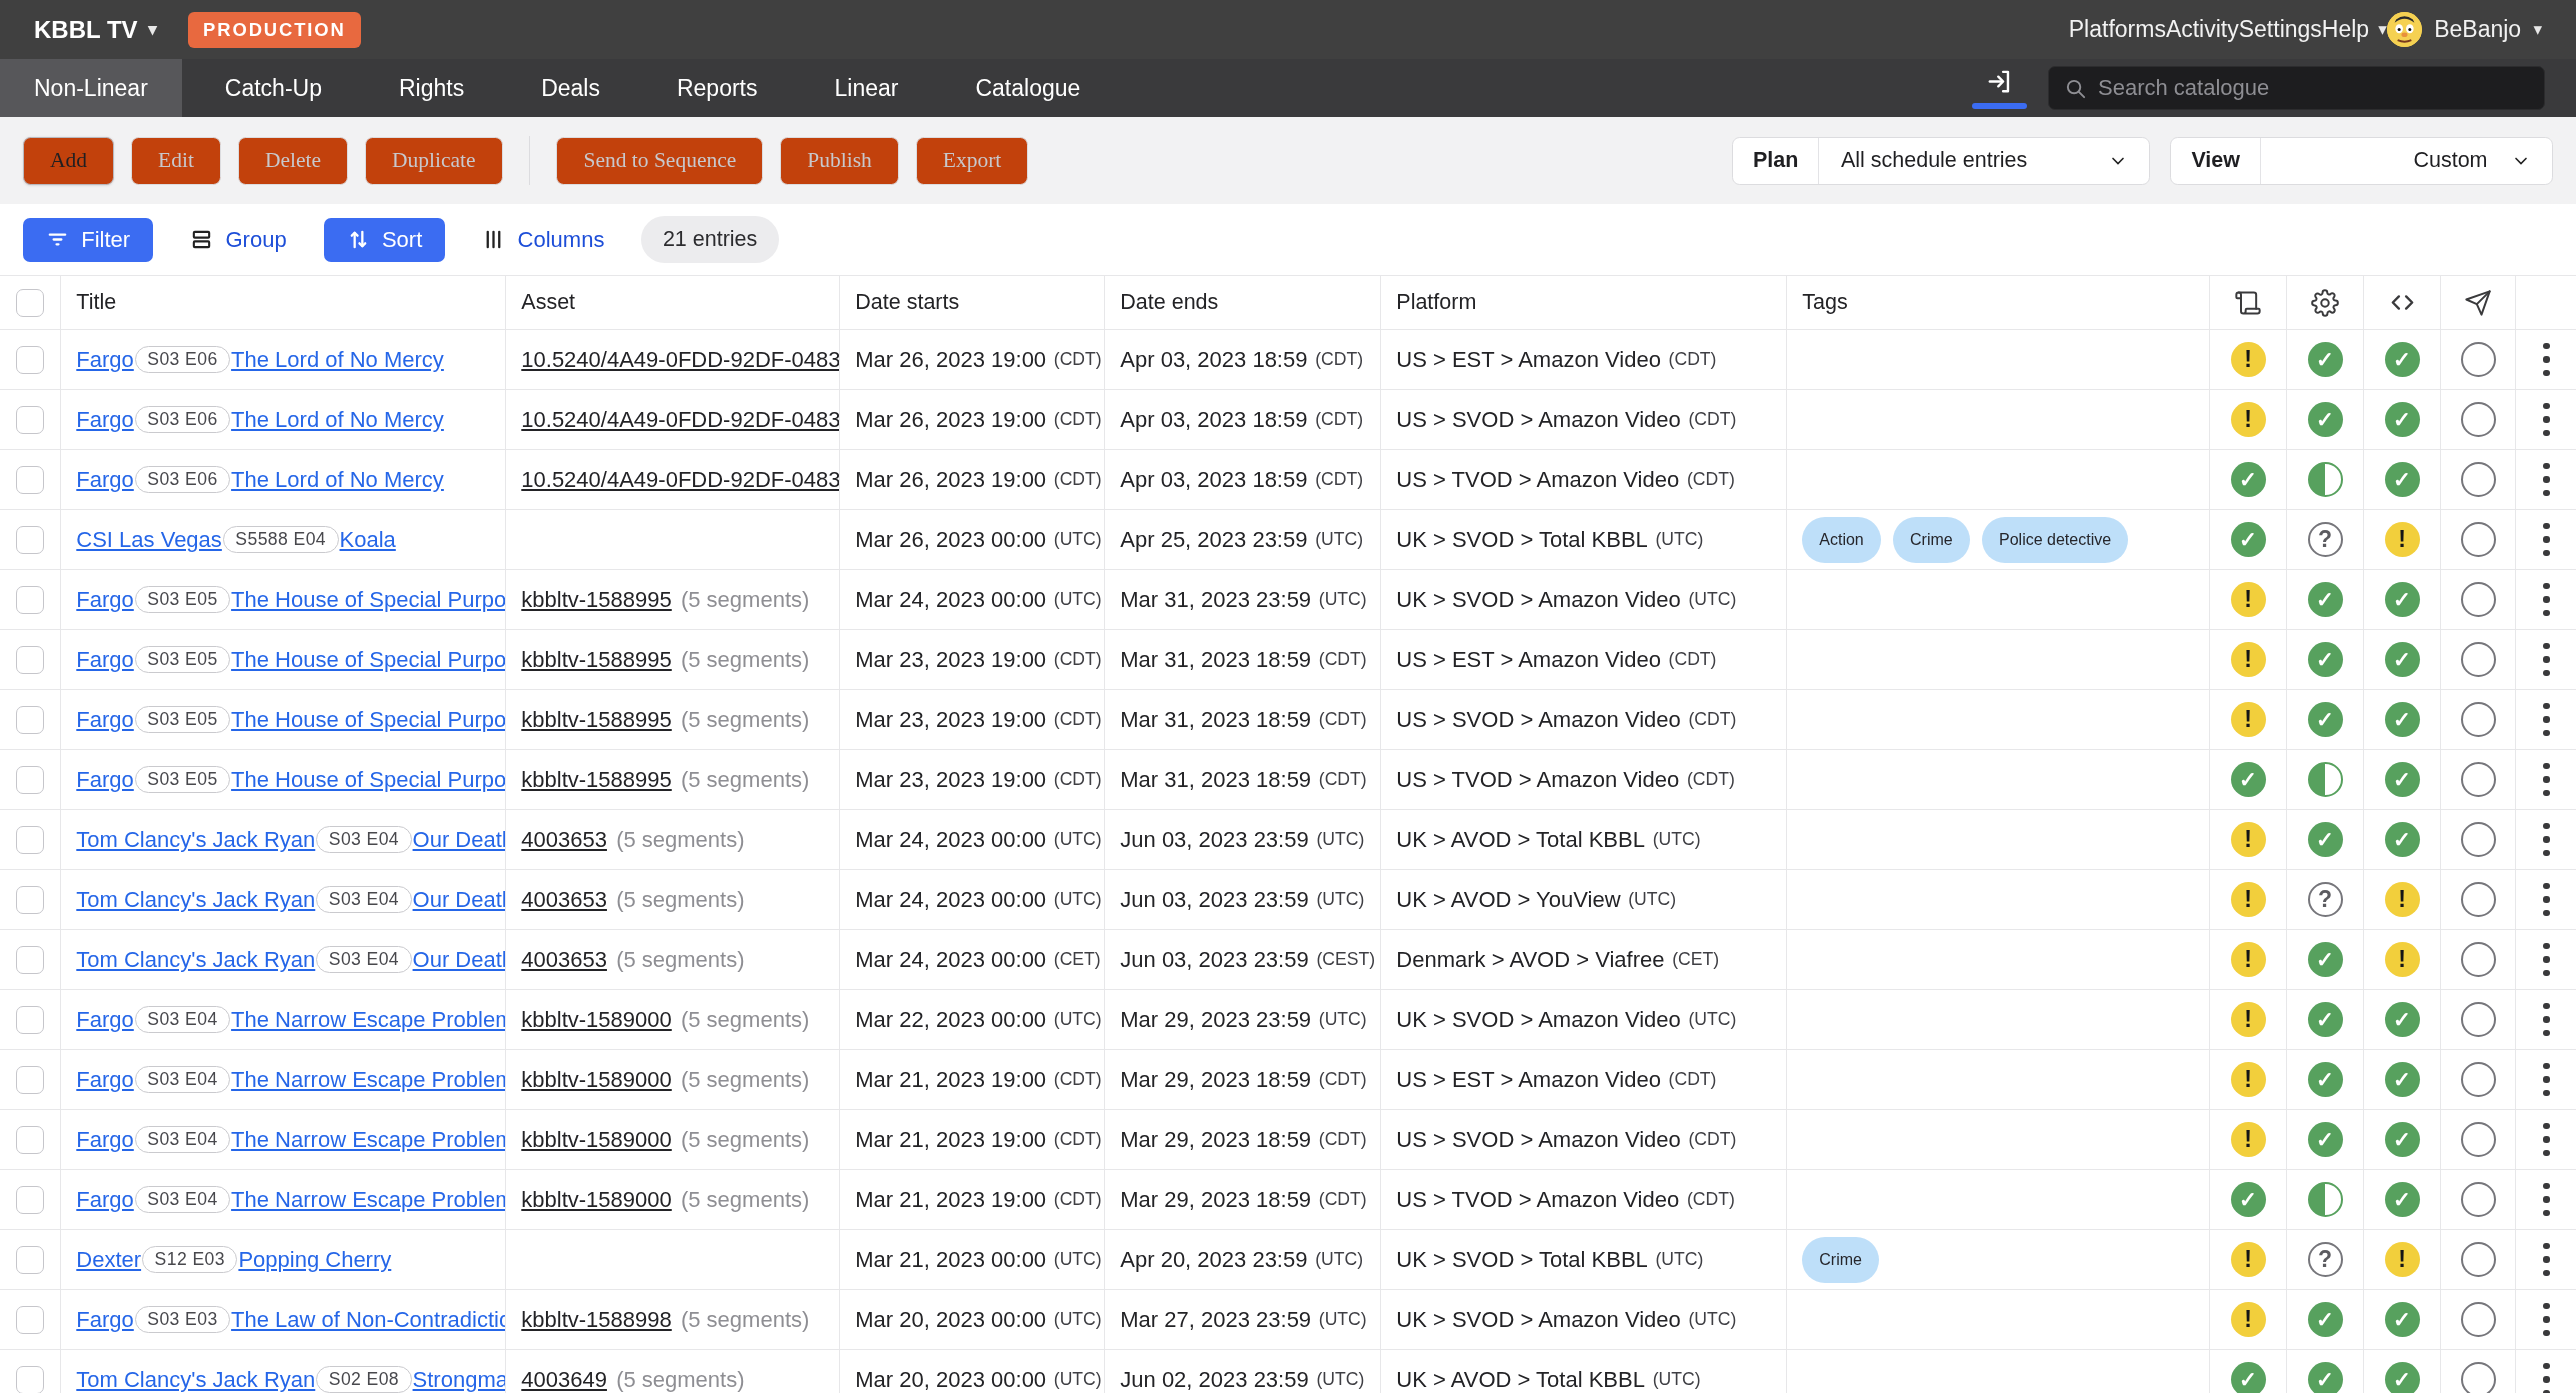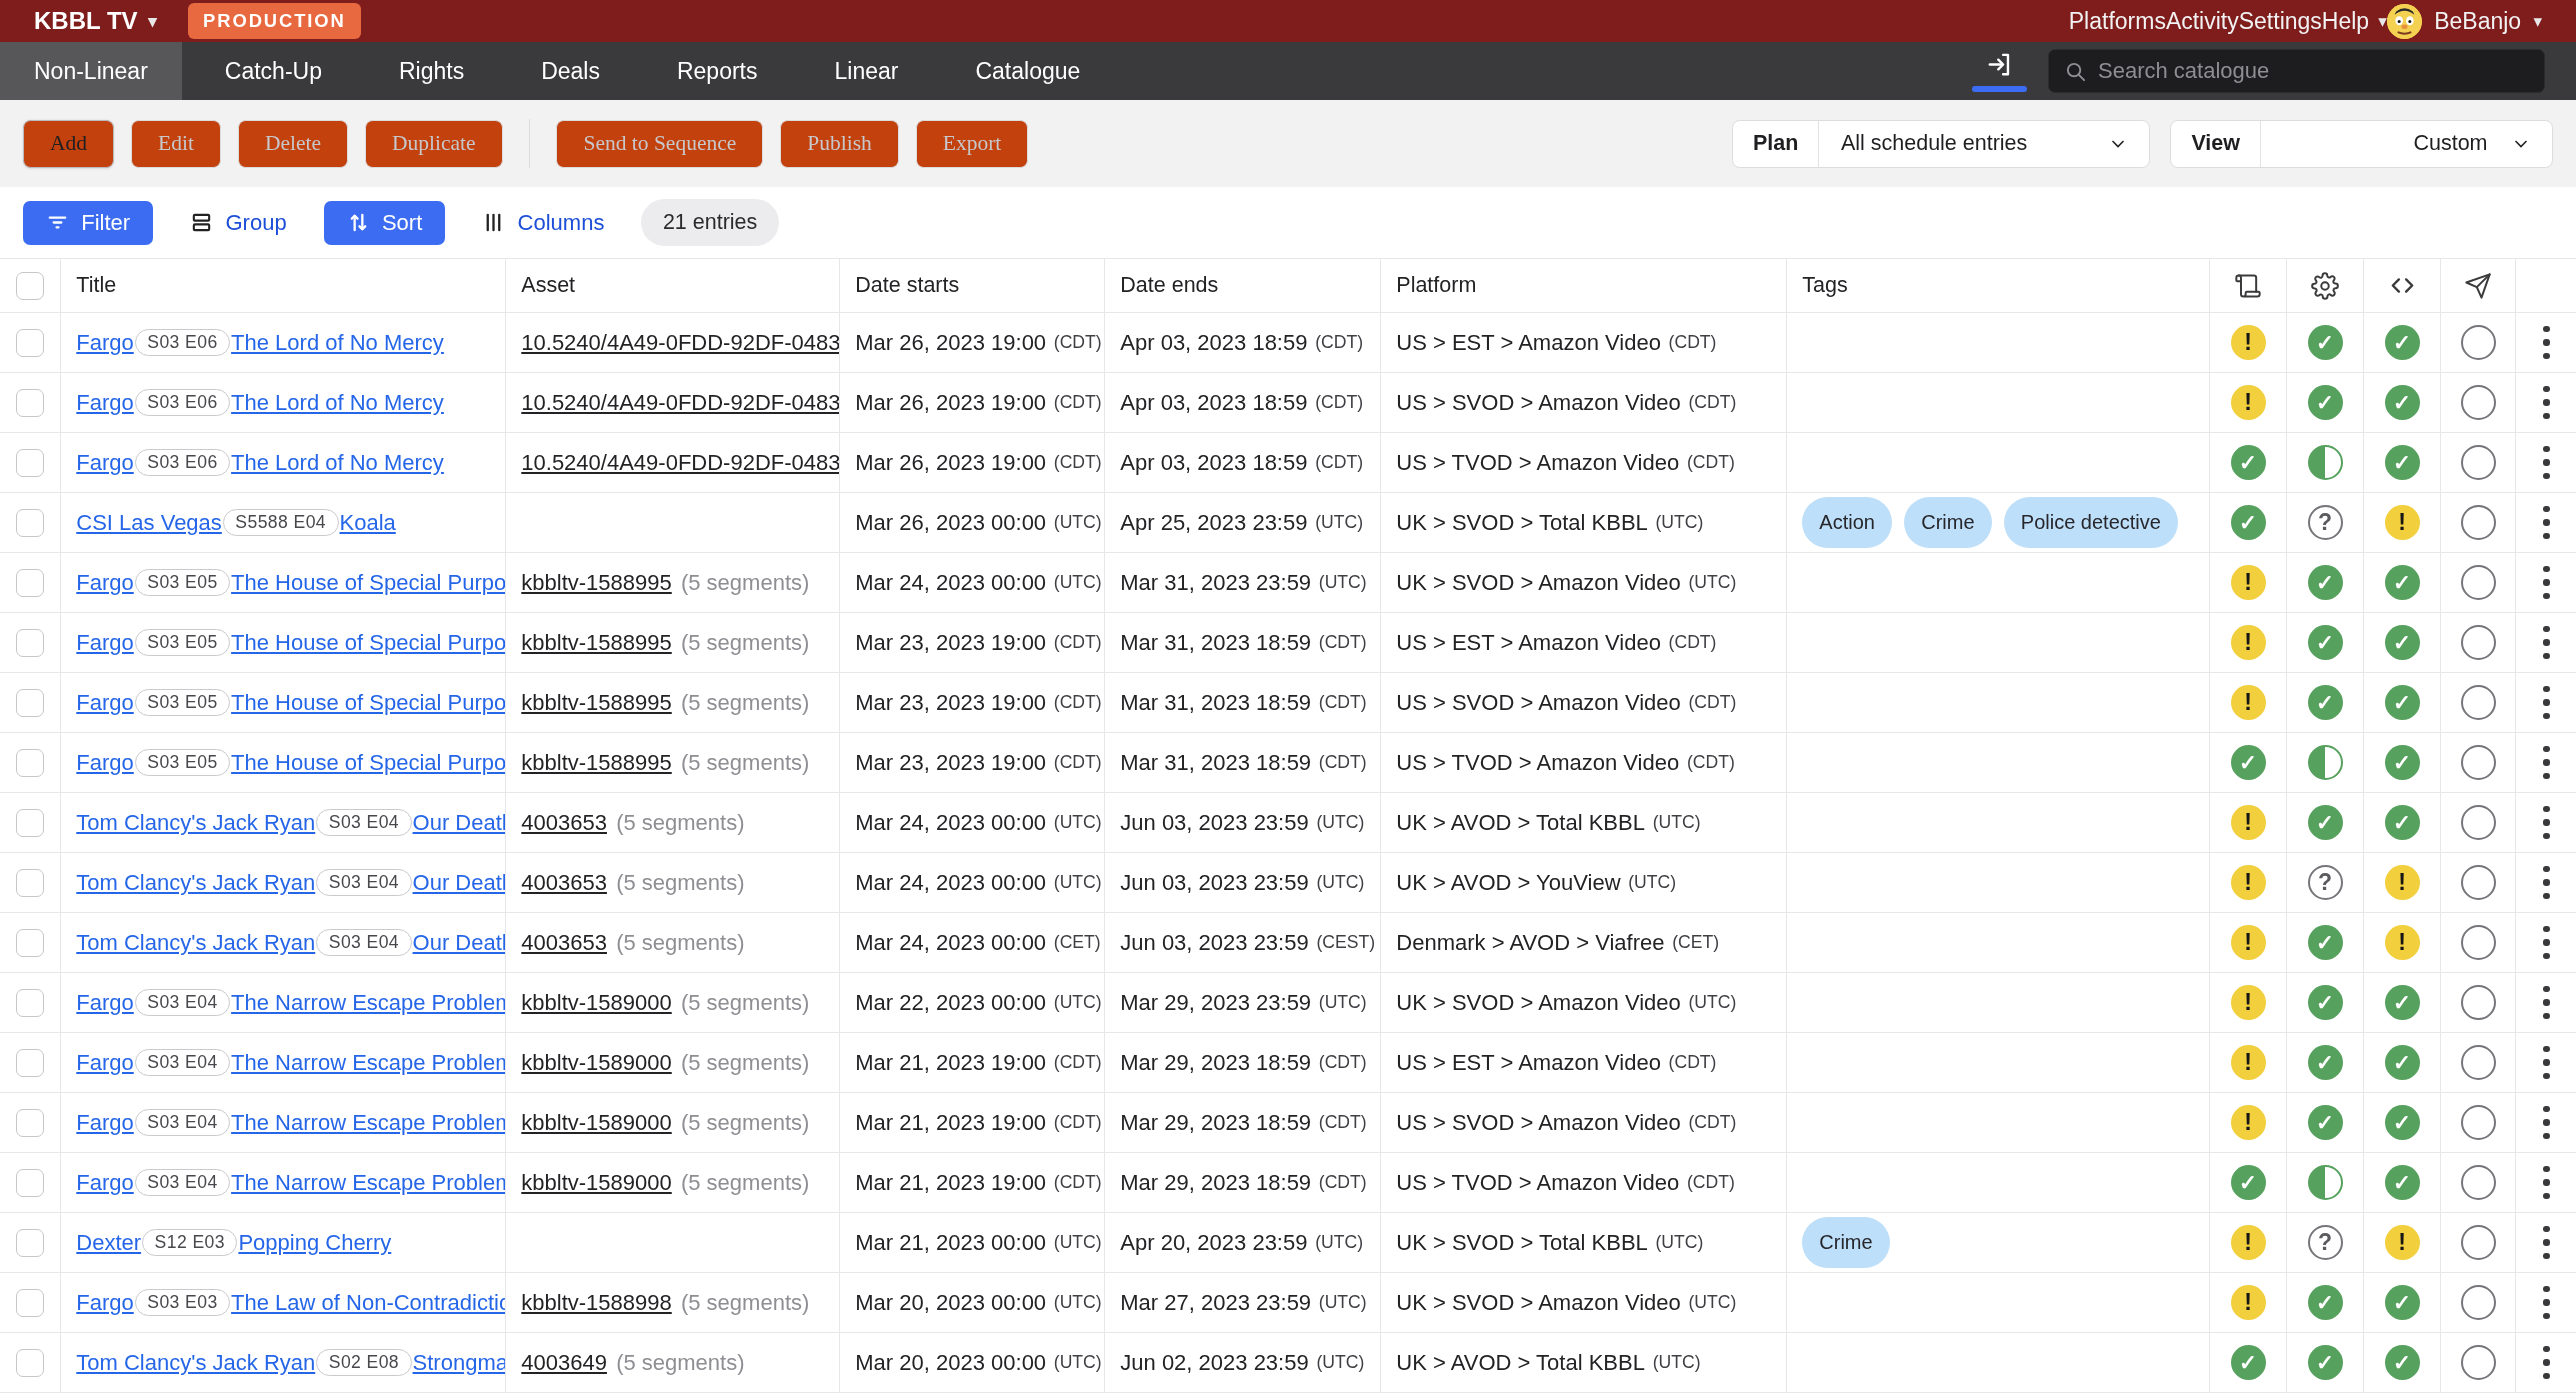--- a/index.html
+++ b/index.html
@@ -1,21 +1,21 @@
 <!DOCTYPE html>
 <html style="font-size:12.3px"><head>
 <meta charset="utf-8">
 <style>
   * { margin:0; padding:0; box-sizing:border-box; }
   html,body { width:2576px; height:1394px; overflow:hidden; background:#fff;
     font-family:"Liberation Sans", sans-serif; -webkit-font-smoothing:antialiased; }
   .app { width:2576px; height:1394px; display:flex; flex-direction:column; }
 
   
-  .topbar { height:42px; background:#7f1d1d; display:flex; align-items:center; padding:0 34px; color:#fff; flex:none; }
+  .topbar { height:59px; background:#404040; display:flex; align-items:center; padding:0 34px; color:#fff; flex:none; }
   .account { display:flex; align-items:center; gap:10.7px; font-size:24px; font-weight:600; cursor:pointer; }
   .caret { font-size:17px; color:#e8e8e8; }
   .env-badge { margin-left:31px; background:#E8693F; color:#fff; font-size:18.4px; font-weight:700;
     letter-spacing:1.9px; padding:7px 15.3px; border-radius:6.1px; }
   .topnav { margin-left:auto; display:flex; align-items:center; font-size:23px; color:#f2f2f2; }
   .topnav-item { cursor:pointer; display:flex; align-items:center; gap:9.2px; position:relative; }
   .user { display:flex; align-items:center; gap:12.3px; cursor:pointer; }
   .avatar { width:35px; height:35px; border-radius:50%; overflow:hidden; background:#f5d152; flex:none; }
 
   
@@ -65,21 +65,21 @@
   .checkbox { width:28px; height:28px; border:1.5px solid #c6c6cb; border-radius:7px; background:#fff; cursor:pointer; }
   a.cell-link { color:#2566e8; font-size:22px; text-decoration:underline; cursor:pointer; }
   .badge { border:1.5px solid #cacace; border-radius:766px; padding:2.3px 11.5px; font-size:17.6px; color:#48484d;
     background:#fff; flex:none; letter-spacing:0.4px; }
   .title-cell { gap:1px; }
   a.asset-link { color:#232326; font-size:22px; text-decoration:underline; cursor:pointer; }
   .segments { color:#8e8e93; font-size:22px; margin-left:9.2px; }
   .date-main, .platform-main { color:#232326; font-size:22px; }
   .tz { color:#3f3f44; font-size:17.6px; margin-left:7.7px; }
   .tags-cell { gap:12.3px; }
-  .tag { background:#bedff9; color:#26262b; font-size:20px; padding:14px 17px; border-radius:766px; flex:none; }
+  .tag { background:#bedff9; color:#26262b; font-size:16px; padding:14px 17px; border-radius:766px; flex:none; }
 
   .status { width:35px; height:35px; border-radius:50%; display:flex; align-items:center; justify-content:center;
     font-size:23px; font-weight:700; flex:none; }
   .status.warn { background:#f2cf3c; color:#161616; }
   .status.ok { background:#57a15e; color:#fff; font-size:21.5px; }
   .status.half { border:2.3px solid #57a15e; background:linear-gradient(to right,#57a15e 0 50%,#ffffff 50% 100%); }
   .status.question { border:2.3px solid #76767b; color:#5a5a5f; font-weight:600; }
   .status.empty { border:2.3px solid #76767b; background:#fff; }
 
   .kebab { display:flex; flex-direction:column; gap:7px; cursor:pointer; padding:7.7px; }

